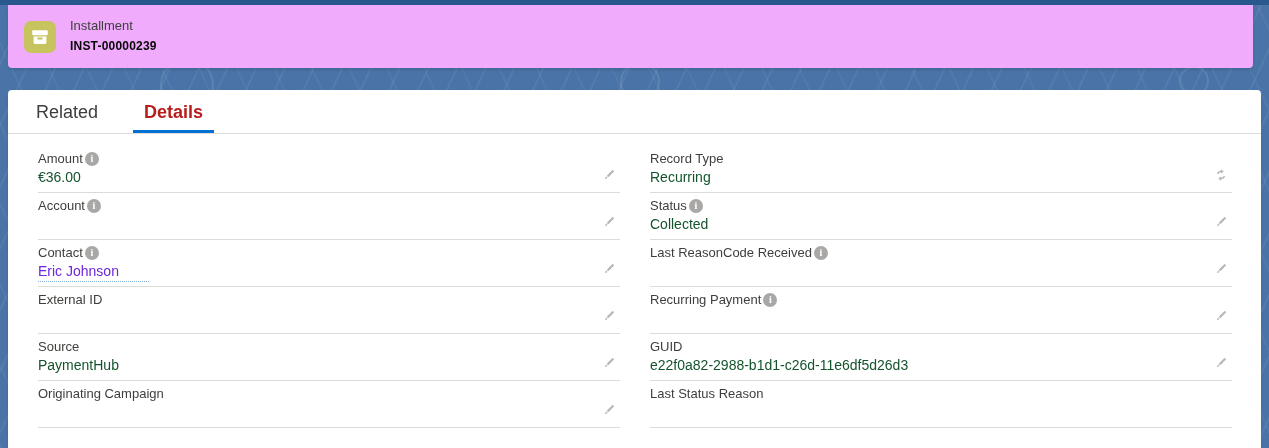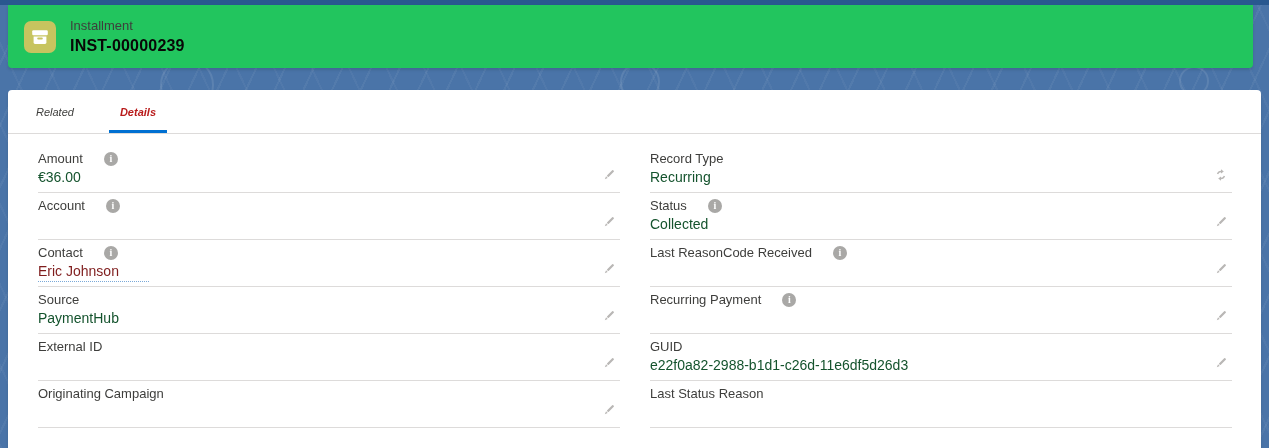--- a/index.html
+++ b/index.html
@@ -23,93 +23,92 @@
   .doodle.d3 { width: 40px; height: 40px; left: 620px; top: 62px; }
 
   .topbar {
     position: absolute; left: 0; top: 0; right: 0; height: 5px;
     background: #29588f;
   }
 
   
   .header-card {
     position: absolute; left: 8px; right: 16px; top: 5px; height: 63px;
-    background: #22c55e;
+    background: #f0abfc;
     border-radius: 0 0 4px 4px;
     box-shadow: 0 2px 3px rgba(0,0,0,.12);
     display: flex; align-items: center;
     padding-left: 16px;
   }
   .entity-icon {
     width: 32px; height: 32px; border-radius: 7px;
     display: flex; align-items: center; justify-content: center;
     flex: 0 0 auto;
   }
   .header-text { margin-left: 14px; }
   .entity-label { font-size: 13px; color: #3e3e3c; line-height: 16px; }
-  .record-name { font-size: 16px; font-weight: bold; color: #080707; line-height: 20px; margin-top: 2px; letter-spacing: .2px; }
+  .record-name { font-size: 12px; font-weight: bold; color: #080707; line-height: 20px; margin-top: 2px; letter-spacing: .2px; }
 
   
   .details-card {
     position: absolute; left: 8px; right: 8px; top: 90px; height: 500px;
     background: #ffffff;
     border-radius: 4px 4px 0 0;
     box-shadow: 0 2px 3px rgba(0,0,0,.12);
   }
   .tab-bar {
     display: flex;
     padding: 8px 0 0 17px;
     border-bottom: 1px solid #dddbda;
   }
   .tab {
     padding: 5px 11px 9px;
     margin-right: 24px;
-    font-size: 11px;
+    font-size: 18px;
     color: #3e3e3c;
     border-bottom: 3px solid transparent;
     cursor: pointer;
     line-height: 18px;
-    font-style: italic;
   }
   .tab.active {
     font-weight: bold;
     color: #b91c1c;
     border-bottom-color: #0070d2;
   }
 
   .fields {
     display: grid;
     grid-template-columns: 1fr 1fr;
     column-gap: 30px;
     padding: 12px 29px 0 30px;
   }
   .field-row {
     position: relative;
     height: 47px;
     border-bottom: 1px solid #dddbda;
   }
   .f-label-line {
-    display: flex; align-items: center; gap: 21px;
+    display: flex; align-items: center; gap: 2px;
     padding-top: 4px; height: 21px;
     font-size: 13px; color: #3e3e3c;
   }
   .info {
     width: 14px; height: 14px; border-radius: 50%;
     background: #a9a8a6; color: #ffffff;
     font-size: 10px; font-weight: bold; font-family: "Liberation Serif", serif;
     display: inline-flex; align-items: center; justify-content: center;
     line-height: 1; cursor: pointer;
   }
   .f-value {
     font-size: 14px; color: #14532d; line-height: 20px;
     padding-right: 30px;
     white-space: nowrap; overflow: hidden; text-overflow: ellipsis;
   }
   .f-value.link {
-    color: #7f1d1d; cursor: pointer;
+    color: #6d28d9; cursor: pointer;
     display: inline-block; width: auto; max-width: 90%;
     border-bottom: 1px dotted #7aa9d8;
     padding-bottom: 1px; line-height: 18px; margin-top: 1px;
   }
   .action {
     position: absolute; right: 3px; bottom: 9px;
     width: 16px; height: 16px;
     border: none; background: transparent; padding: 0;
     display: flex; align-items: center; justify-content: center;
     cursor: pointer;
@@ -194,40 +193,40 @@
         <g transform="rotate(45 8 8)">
           <rect x="6.7" y="0.8" width="2.6" height="9.6" rx="0.8"></rect>
           <path d="M6.7 11.4h2.6L8 14.8z"></path>
         </g>
       </svg>
     </button>
     
   </div>
         <div class="field-row">
     <div class="f-label-line">
+      <span class="f-label">External ID</span>
+
+    </div>
+    <div class="f-value"></div>
+    <button class="action pencil" aria-label="Edit">
+      <svg width="14" height="14" viewBox="0 0 16 16" fill="#b9b7b5">
+        <g transform="rotate(45 8 8)">
+          <rect x="6.7" y="0.8" width="2.6" height="9.6" rx="0.8"></rect>
+          <path d="M6.7 11.4h2.6L8 14.8z"></path>
+        </g>
+      </svg>
+    </button>
+
+  </div>
+        <div class="field-row">
+    <div class="f-label-line">
       <span class="f-label">Source</span>
 
     </div>
     <div class="f-value">PaymentHub</div>
-    <button class="action pencil" aria-label="Edit">
-      <svg width="14" height="14" viewBox="0 0 16 16" fill="#b9b7b5">
-        <g transform="rotate(45 8 8)">
-          <rect x="6.7" y="0.8" width="2.6" height="9.6" rx="0.8"></rect>
-          <path d="M6.7 11.4h2.6L8 14.8z"></path>
-        </g>
-      </svg>
-    </button>
-
-  </div>
-        <div class="field-row">
-    <div class="f-label-line">
-      <span class="f-label">External ID</span>
-
-    </div>
-    <div class="f-value"></div>
     <button class="action pencil" aria-label="Edit">
       <svg width="14" height="14" viewBox="0 0 16 16" fill="#b9b7b5">
         <g transform="rotate(45 8 8)">
           <rect x="6.7" y="0.8" width="2.6" height="9.6" rx="0.8"></rect>
           <path d="M6.7 11.4h2.6L8 14.8z"></path>
         </g>
       </svg>
     </button>
 
   </div>

